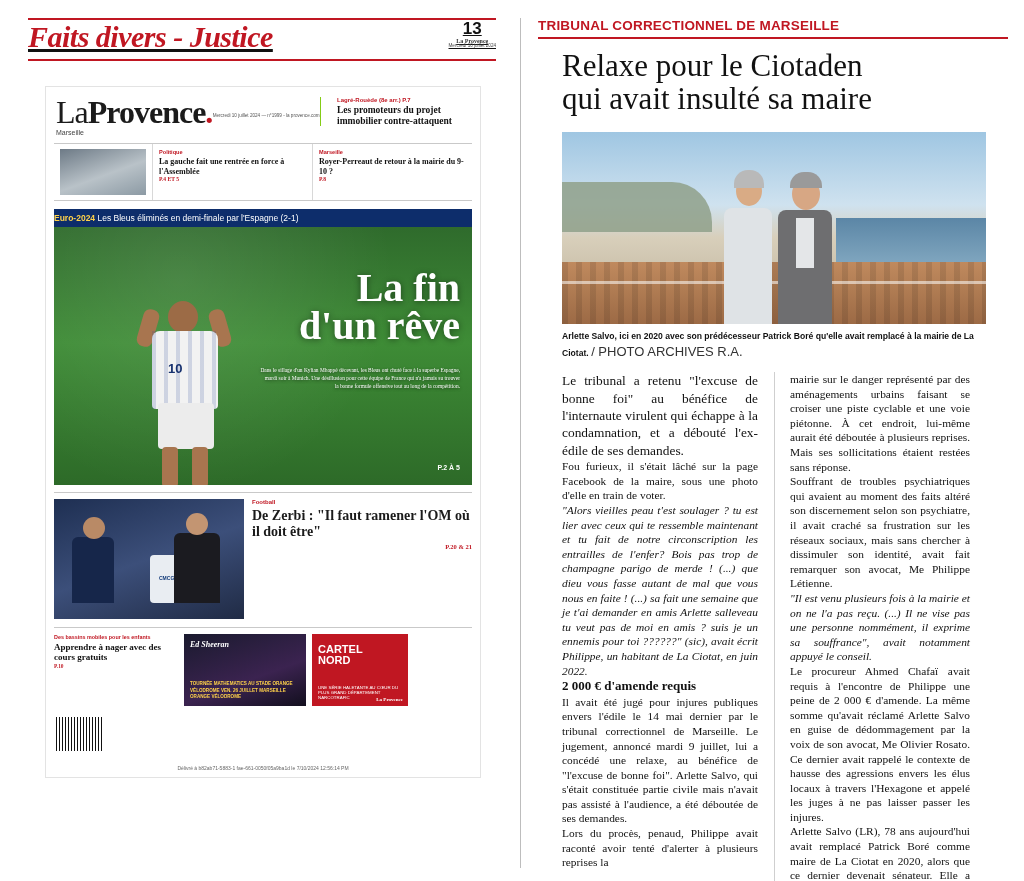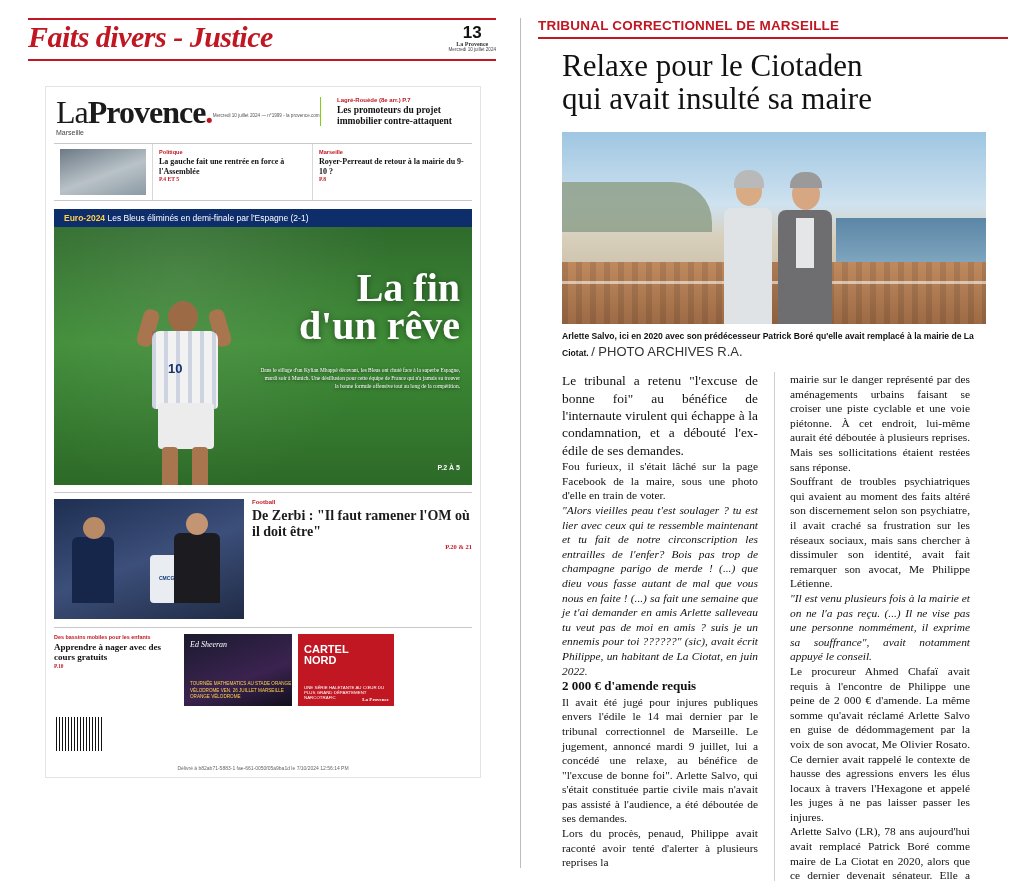--- a/index.html
+++ b/index.html
@@ -16,21 +16,21 @@
   
   .left { position:absolute; left:0; top:0; width:520px; height:881px; padding:18px 24px 10px 28px; }
   .sec-head {
     font-family:"Liberation Serif", serif;
     font-weight:bold; font-style:italic;
     font-size:30px; color:#c01722; letter-spacing:-0.5px;
     padding-bottom:2px;
   }
   .sec-rule-top { border-top:2.5px solid #c01722; }
   .sec-rule-bot { border-top:2.5px solid #c01722; margin-top:3px;}
-  .head-row { display:flex; align-items:center; justify-content:space-between; }
+  .head-row { display:flex; align-items:flex-start; justify-content:space-between;text-decoration:underline; }
   .folio { text-align:center; font-family:"Liberation Sans", sans-serif; line-height:1.05; }
   .folio .num { font-size:17px; font-weight:bold; color:#111; }
   .folio .nm { font-size:6px; color:#333; font-family:"Liberation Serif",serif; font-weight:bold;}
   .folio .dt { font-size:4.6px; color:#444; }
 
   
   .paper {
     position:relative; margin:26px 18px 0 18px; width:434px; height:690px;
     background:#fff;
     box-shadow:0 0 0 1px #e3e3e3;
@@ -48,21 +48,21 @@
   .lp-promo .t { font-size:9.5px; font-weight:bold; color:#111; line-height:1.12; margin-top:2px; }
 
   .teaser-row { display:flex; gap:0; margin:7px 8px 0 8px; border-top:1px solid #c9c9c9; border-bottom:1px solid #c9c9c9; }
   .teaser { flex:1; padding:5px 6px; border-right:1px solid #d8d8d8; }
   .teaser:last-child { border-right:none; }
   .teaser .k { font-size:5.6px; font-weight:bold; color:#c01722; font-family:"Liberation Sans",sans-serif;}
   .teaser .t { font-size:8px; font-weight:bold; line-height:1.15; margin-top:2px; color:#111;}
   .teaser .p { font-size:5.6px; font-weight:bold; color:#c01722; }
   .teaser-photo { width:86px; height:46px; background:linear-gradient(160deg,#6d7a86,#b9c2c8 55%,#8c9aa4); }
 
-  .euro-band { margin:8px 8px 0 8px; background:#0d2d6b; color:#fff; padding:4px 10px; font-size:8.5px; font-family:"Liberation Sans",sans-serif;}
+  .euro-band { margin:8px 8px 0 8px; background:#0d2d6b; color:#fff; padding:4px 0; font-size:8.5px; font-family:"Liberation Sans",sans-serif;}
   .euro-band b { color:#ffd24a; }
 
   .lead-photo { position:relative; margin:0 8px; height:258px;
     background:
       radial-gradient(circle at 30% 20%, rgba(255,255,255,.10), transparent 60%),
       linear-gradient(180deg,#2f6b2c 0%,#3e8c36 45%,#2d6a28 100%);
     overflow:hidden;
   }
   .player { position:absolute; left:84px; bottom:0; width:96px; height:210px; }
   .p-shirt { position:absolute; left:14px; top:56px; width:66px; height:78px; background:#f2f2f2; border-radius:8px 8px 4px 4px; }
@@ -94,21 +94,21 @@
   .foot-k { font-size:6px; font-weight:bold; color:#c01722; font-family:"Liberation Sans",sans-serif;}
   .foot-t { font-size:14px; font-weight:bold; line-height:1.1; color:#1b1b1b; margin-top:3px;}
   .foot-p { font-size:6.5px; font-weight:bold; color:#c01722; margin-top:4px; text-align:right;}
 
   .bottom-row { display:flex; margin:8px 8px 0 8px; gap:6px; border-top:1px solid #c9c9c9; padding-top:6px; }
   .bl { width:124px; }
   .bl .k { font-size:5.4px; font-weight:bold; color:#c01722; font-family:"Liberation Sans",sans-serif;}
   .bl .t { font-size:9px; font-weight:bold; line-height:1.12; margin-top:2px; }
   .bl .p { font-size:5.4px; font-weight:bold; color:#c01722; }
   .ad { height:72px; position:relative; overflow:hidden; }
-  .ad1 { width:108px; background:linear-gradient(160deg,#1a1a2e,#3b2350 60%,#120f1e); }
+  .ad1 { width:122px; background:linear-gradient(160deg,#1a1a2e,#3b2350 60%,#120f1e);font-weight:bold; }
   .ad1 .nm { position:absolute; left:6px; top:6px; color:#fff; font-size:8px; font-style:italic; font-family:"Liberation Serif",serif;}
   .ad1 .info{ position:absolute; left:6px; bottom:6px; color:#ffd24a; font-size:4.6px; line-height:1.4; font-family:"Liberation Sans",sans-serif;}
   .ad2 { width:96px; background:#c01722;padding-left:16px; }
   .ad2 .nm { position:absolute; left:6px; top:10px; color:#fff; font-size:11px; font-weight:bold; line-height:1; font-family:"Liberation Sans",sans-serif;}
   .ad2 .info{ position:absolute; left:6px; bottom:6px; color:#fff; font-size:4.4px; font-family:"Liberation Sans",sans-serif;}
   .ad2 .lpm{ position:absolute; right:5px; bottom:4px; color:#fff; font-size:5px; font-weight:bold;}
 
   .barcode { position:absolute; left:10px; bottom:26px; width:46px; height:34px;
     background:repeating-linear-gradient(90deg,#111 0 1px,#fff 1px 3px); }
   .paper-foot { position:absolute; left:0; bottom:6px; width:100%; text-align:center; font-size:5px; color:#666; font-family:"Liberation Sans",sans-serif;}

